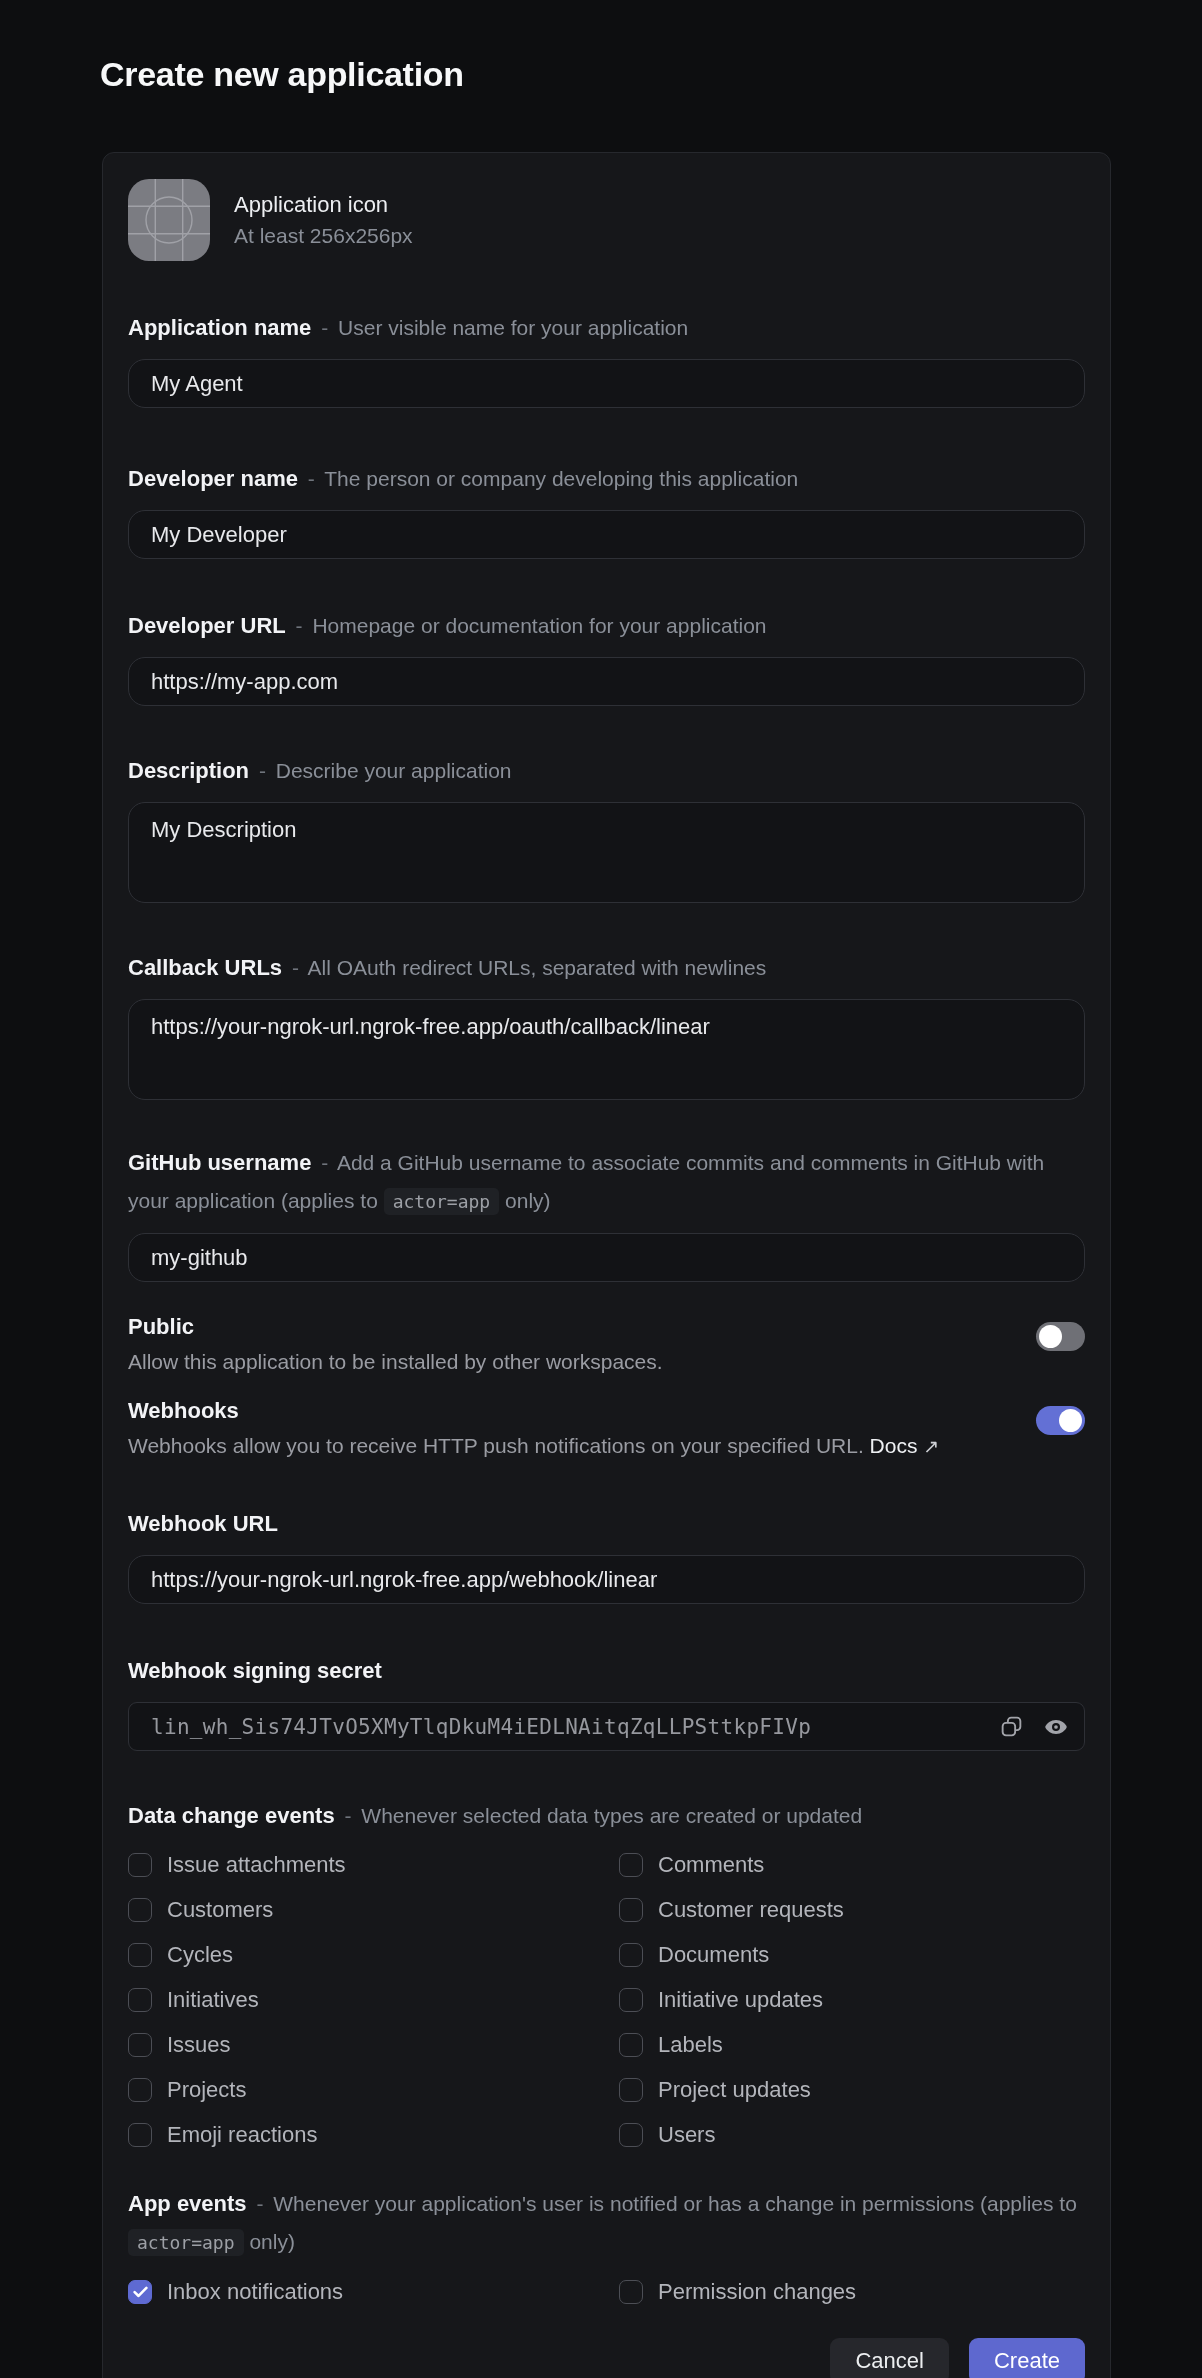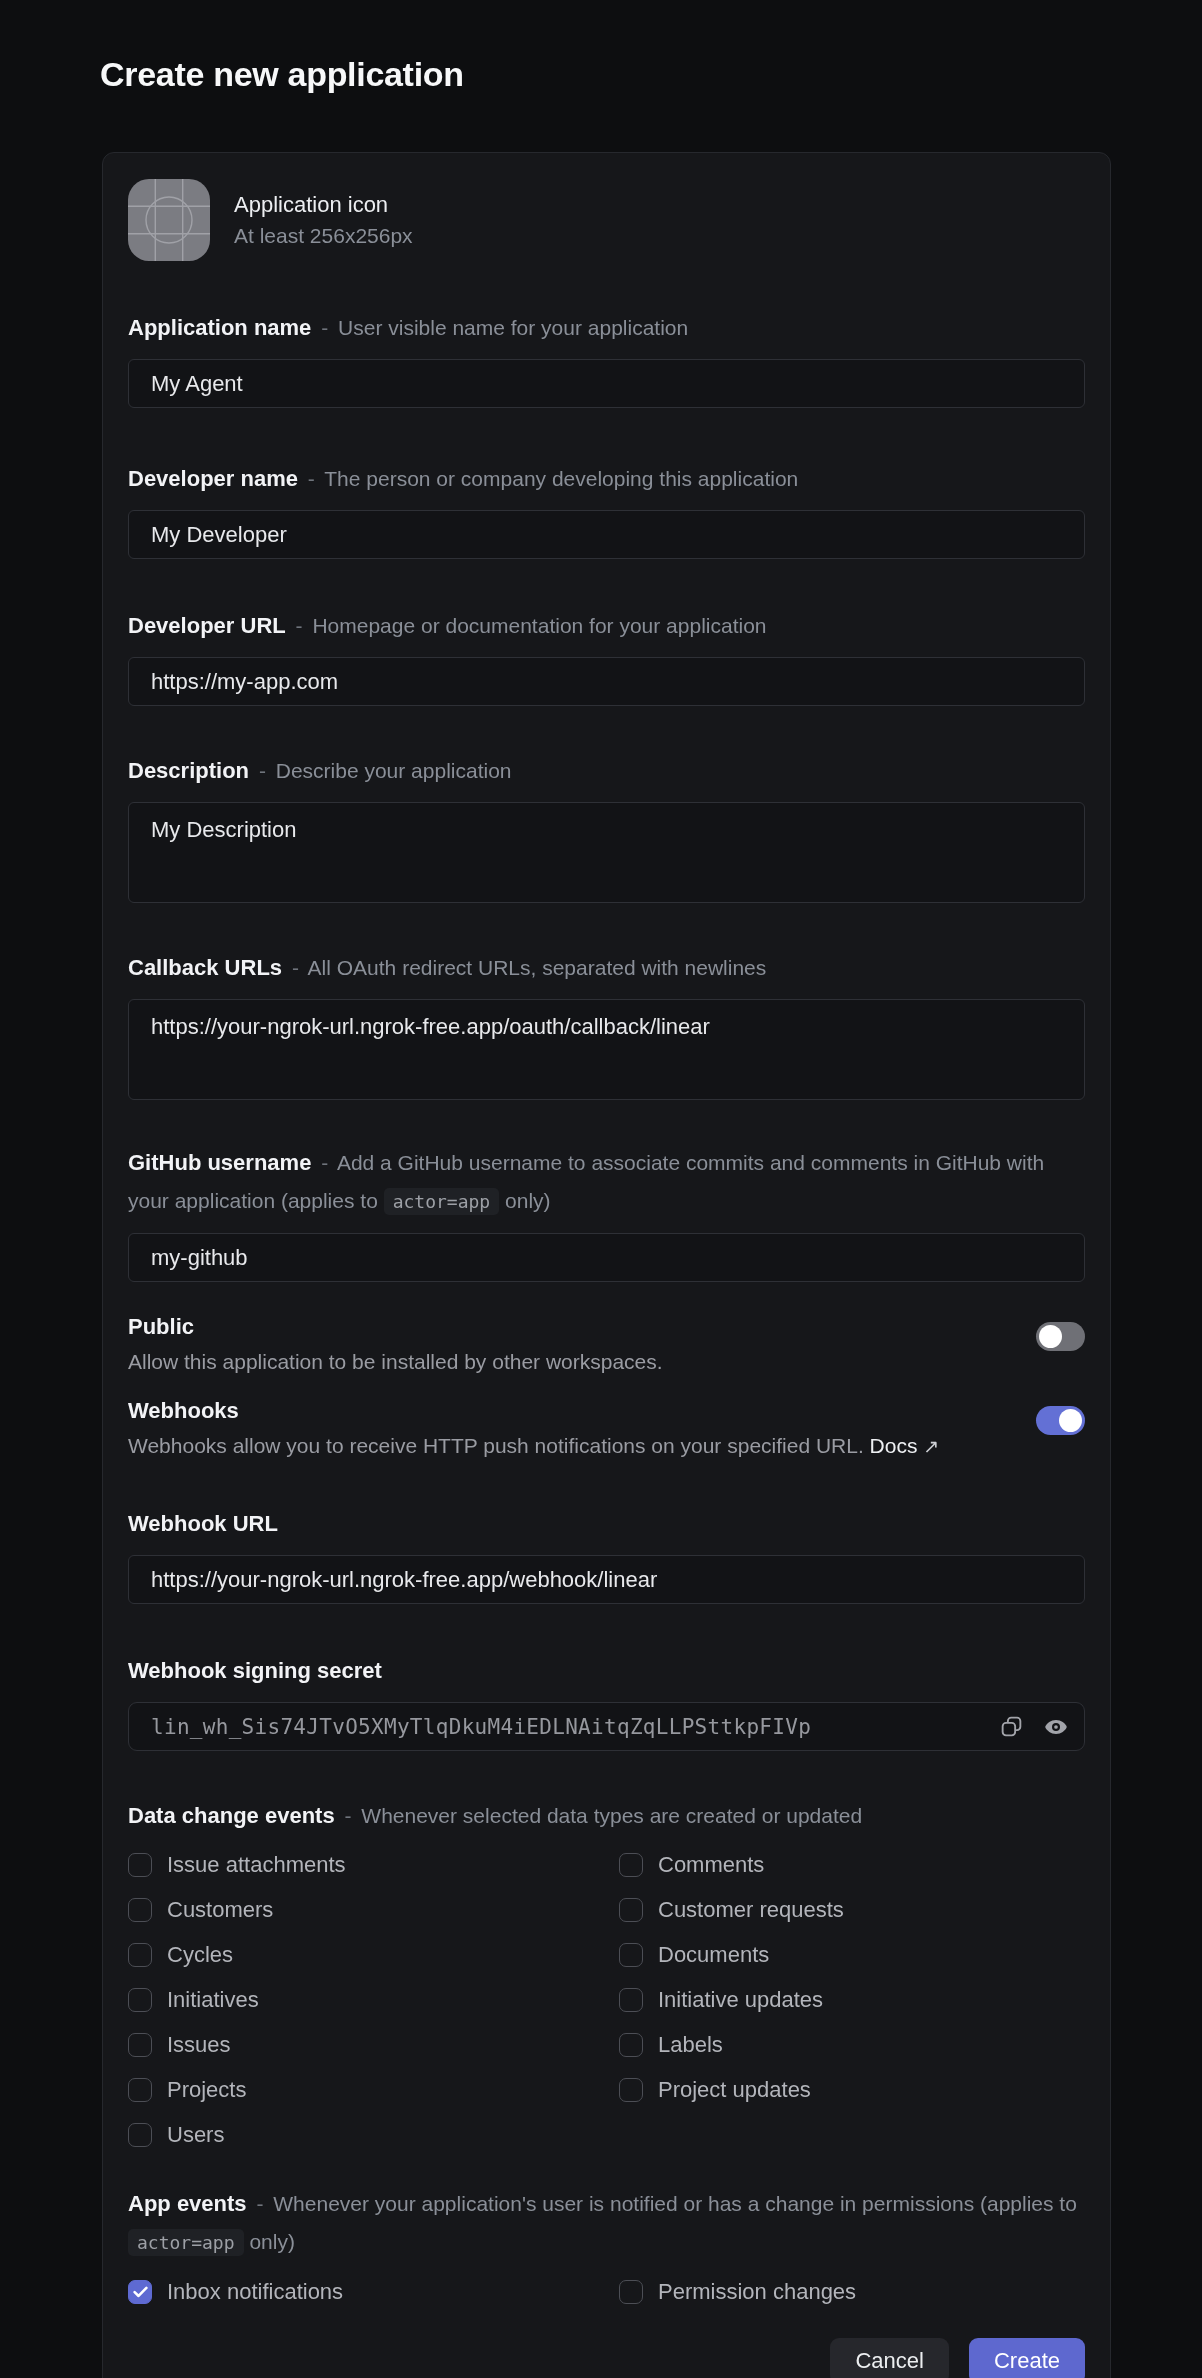--- a/index.html
+++ b/index.html
@@ -36,21 +36,21 @@
   .head { font-size:21px; line-height:38px; color:#8a8f98; font-weight:400; margin-bottom:12px; }
   .head .lbl { font-size:22px; color:#f2f3f6; font-weight:600; }
   .head .dash { margin:0 4px; color:#6f747c; }
   .chip {
     font-family:"DejaVu Sans Mono", monospace;
     font-size:18px; background:#1f2125; color:#9da0a6;
     padding:3px 9px; border-radius:5px; white-space:nowrap;
   }
   .txt {
     display:block; width:100%;
-    background:#121316; border:1px solid #2e3036; border-radius:6px;
+    background:#121316; border:1px solid #2e3036; border-radius:17px;
     font-family:"Liberation Sans", sans-serif;
     font-size:22px; color:#e8e9ec;
     outline:none;
   }
   input.txt { height:49px; padding:0 22px; }
   textarea.txt { height:101px; padding:12px 22px; line-height:30px; resize:none; }
   
   .toggle-row { display:flex; justify-content:space-between; align-items:flex-start; }
   .t-title { font-size:22px; line-height:30px; font-weight:600; color:#f2f3f6; }
   .t-desc  { font-size:21px; line-height:29px; color:#9a9ca3; margin-top:5px; }
@@ -318,20 +318,26 @@
           <span class="cb-label">Projects</span>
         </label>
 
         <label class="cb">
           <span class="box">
             
           </span>
           <span class="cb-label">Project updates</span>
         </label>
 
+        <label class="cb">
+          <span class="box">
+            
+          </span>
+          <span class="cb-label">Emoji reactions</span>
+        </label>
 
         <label class="cb">
           <span class="box">
             
           </span>
           <span class="cb-label">Users</span>
         </label>
       </div>
   </div>
 

